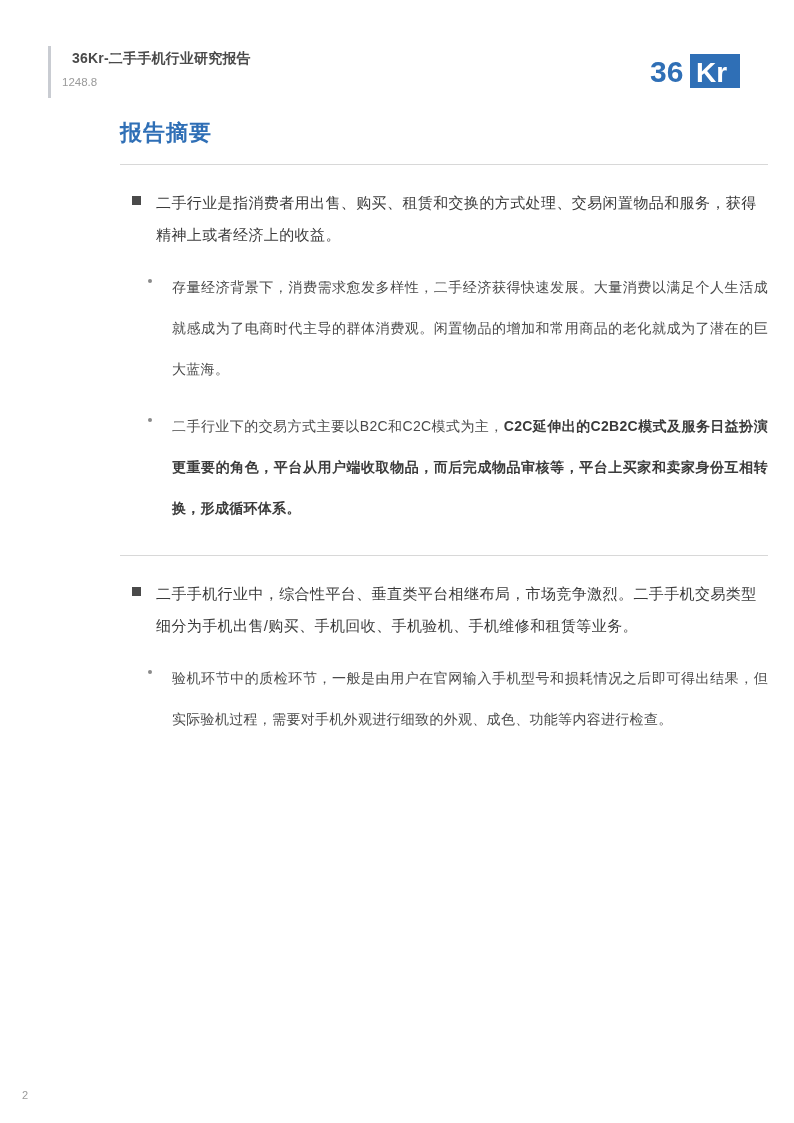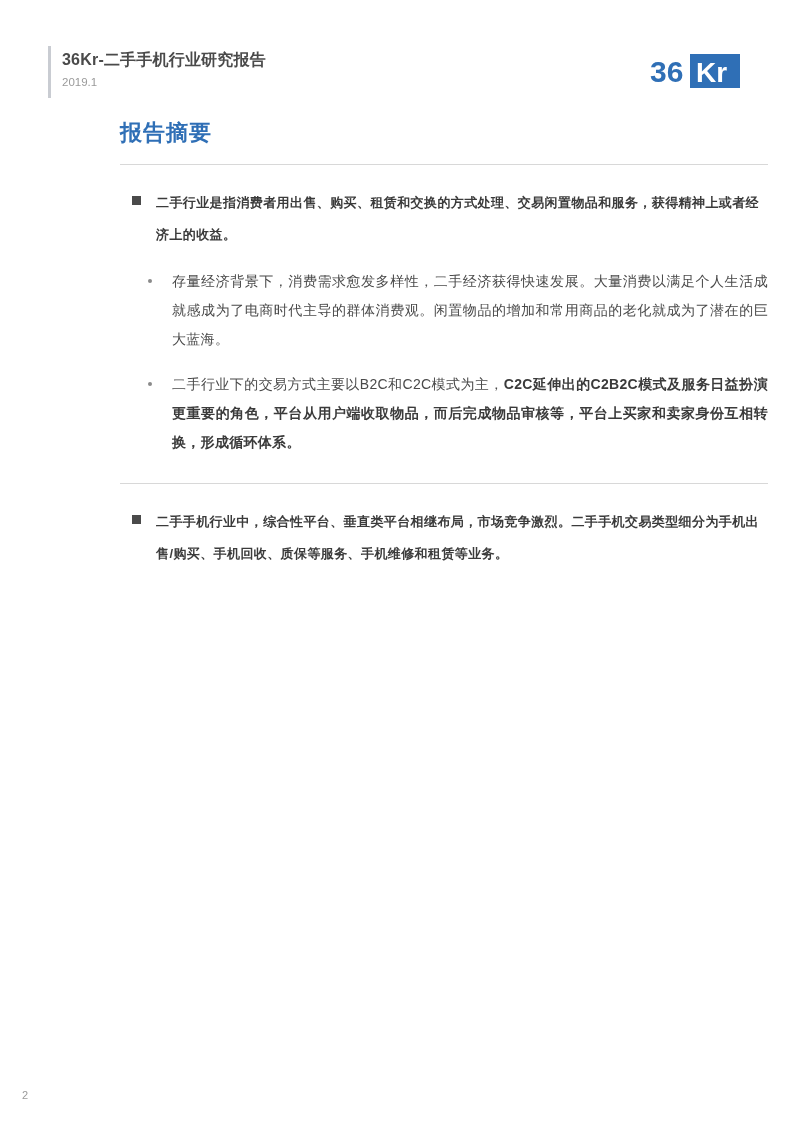--- a/index.html
+++ b/index.html
@@ -27,23 +27,23 @@
   .header-bar {
     position: absolute;
     left: 48px;
     top: 8px;
     width: 3px;
     height: 52px;
     background: #c9ccd2;
   }
   .header-title {
     position: absolute;
-    left: 62px;
+    left: 72px;
     top: 12px;
-    font-size: 16px;
+    font-size: 14px;
     font-weight: bold;
     color: #4a4a4a;
     letter-spacing: 0.2px;
   }
   .header-date {
     position: absolute;
     left: 62px;
     top: 38px;
     font-size: 11.5px;
     color: #9a9a9a;
@@ -93,22 +93,22 @@
   }
   .head-item .marker {
     position: absolute;
     left: 12px;
     top: 9px;
     width: 9px;
     height: 9px;
     background: #4a4a4a;
   }
   .head-text {
-    font-size: 13px;
-    font-weight: bold;
+    font-size: 15px;
+    font-weight: normal;
     line-height: 32px;
     color: #3b3b3b;
     letter-spacing: 0.4px;
   }
 
   
   .dot-item {
     position: relative;
     margin-left: 80px;
     width: 648px;
@@ -120,21 +120,21 @@
     position: absolute;
     left: 28px;
     top: 12px;
     width: 4px;
     height: 4px;
     border-radius: 50%;
     background: #8a8a8a;
   }
   .dot-text {
     font-size: 14px;
-    line-height: 29px;
+    line-height: 41px;
     color: #4a4a4a;
     letter-spacing: 0.3px;
     text-align: justify;
   }
   .dot-text b {
     font-weight: bold;
     color: #3b3b3b;
   }
 
   .divider2 {
@@ -152,21 +152,21 @@
     font-size: 11px;
     color: #9a9a9a;
   }
 </style>
 </head>
 <body>
 
 <div class="header">
   <div class="header-bar"></div>
   <div class="header-title">36Kr-二手手机行业研究报告</div>
-  <div class="header-date">2019.1</div>
+  <div class="header-date">1248.8</div>
   <div class="logo">
     <svg width="96" height="50" viewBox="0 0 96 50" xmlns="http://www.w3.org/2000/svg">
       <text x="0" y="34" font-family="Liberation Sans, sans-serif" font-size="30" font-weight="bold" fill="#2f6fb6">36</text>
       <rect x="40" y="6" width="50" height="34" fill="#2f6fb6"></rect>
       <text x="46" y="34" font-family="Liberation Sans, sans-serif" font-size="28" font-weight="bold" fill="#ffffff">Kr</text>
     </svg>
   </div>
 </div>
 
 <div class="content">
@@ -184,19 +184,23 @@
         </div>
         <div class="dot-item">
           <span class="dot"></span>
           <div class="dot-text"><span>二手行业下的交易方式主要以B2C和C2C模式为主，</span><b>C2C延伸出的C2B2C模式及服务日益扮演更重要的角色，平台从用户端收取物品，而后完成物品审核等，平台上买家和卖家身份互相转换，形成循环体系。</b></div>
         </div>
       </div>
       <div class="divider2"></div>
       <div class="block">
         <div class="head-item">
           <span class="marker"></span>
-          <div class="head-text">二手手机行业中，综合性平台、垂直类平台相继布局，市场竞争激烈。二手手机交易类型细分为手机出售/购买、手机回收、质保等服务、手机维修和租赁等业务。</div>
+          <div class="head-text">二手手机行业中，综合性平台、垂直类平台相继布局，市场竞争激烈。二手手机交易类型细分为手机出售/购买、手机回收、手机验机、手机维修和租赁等业务。</div>
+        </div>
+        <div class="dot-item">
+          <span class="dot"></span>
+          <div class="dot-text"><span>验机环节中的质检环节，一般是由用户在官网输入手机型号和损耗情况之后即可得出结果，但实际验机过程，需要对手机外观进行细致的外观、成色、功能等内容进行检查。</span></div>
         </div>
       </div>
     </div>
 </div>
 
 <div class="page-number">2</div>
 
 </body></html>

